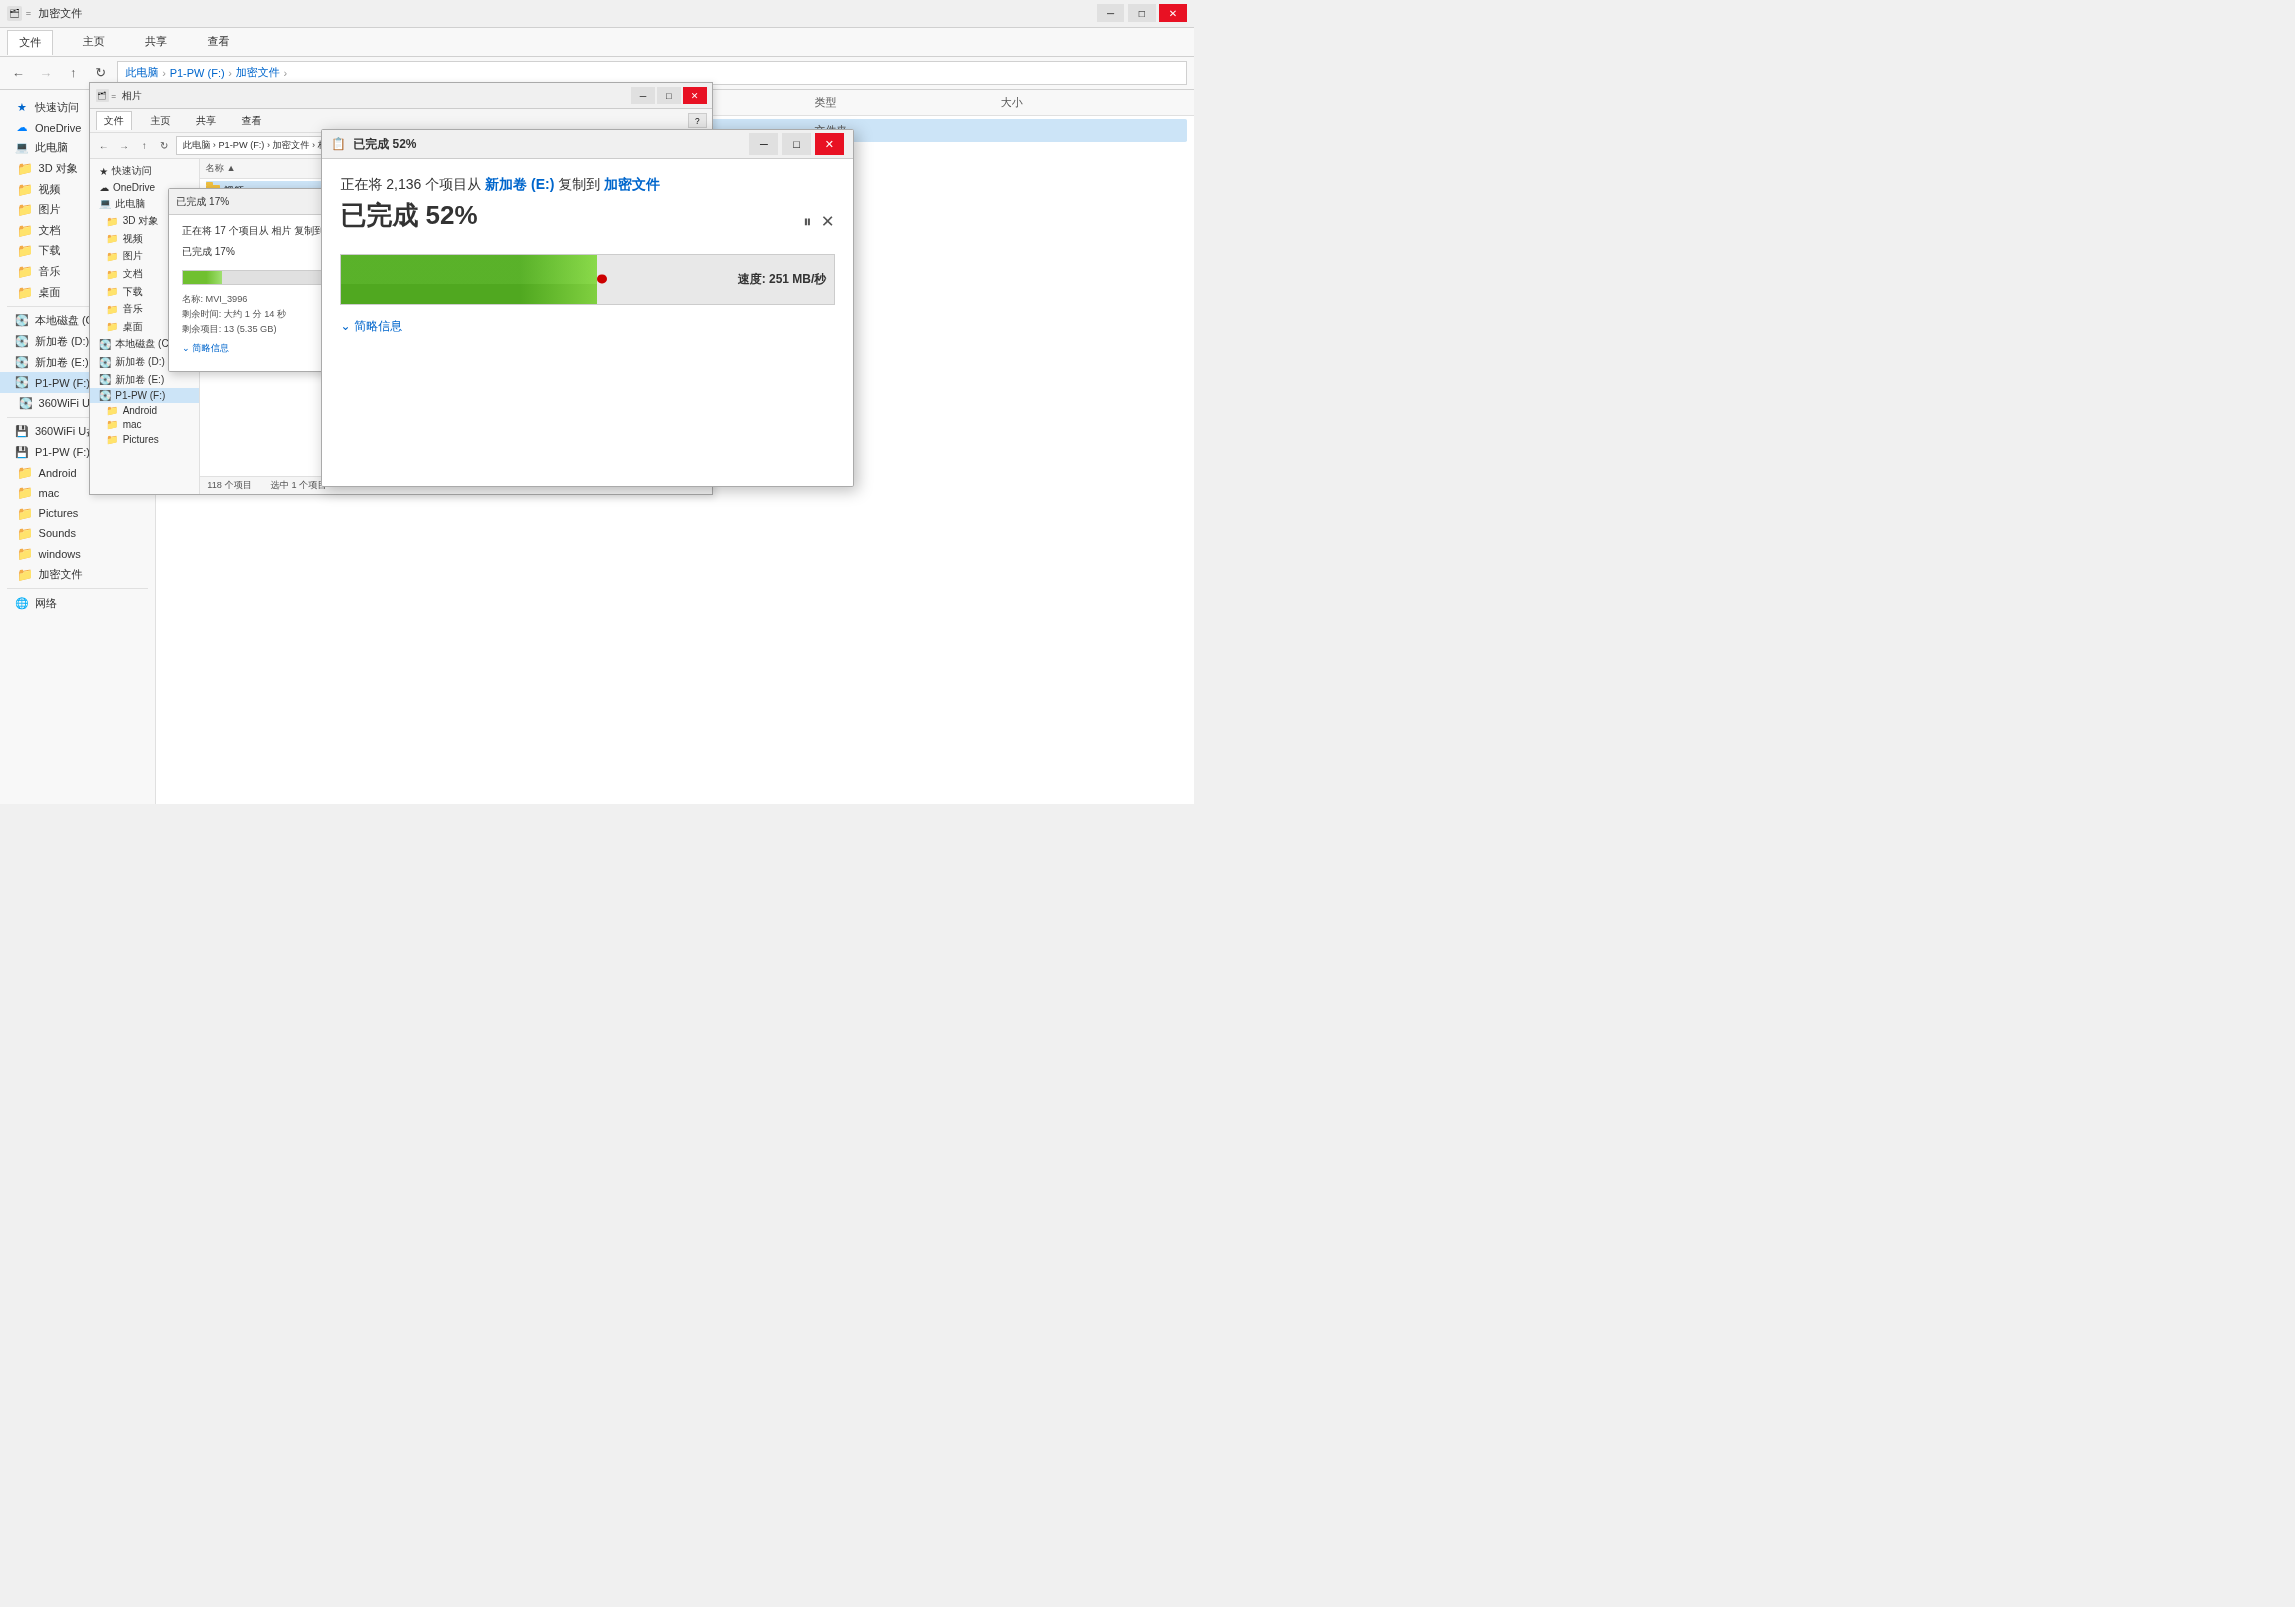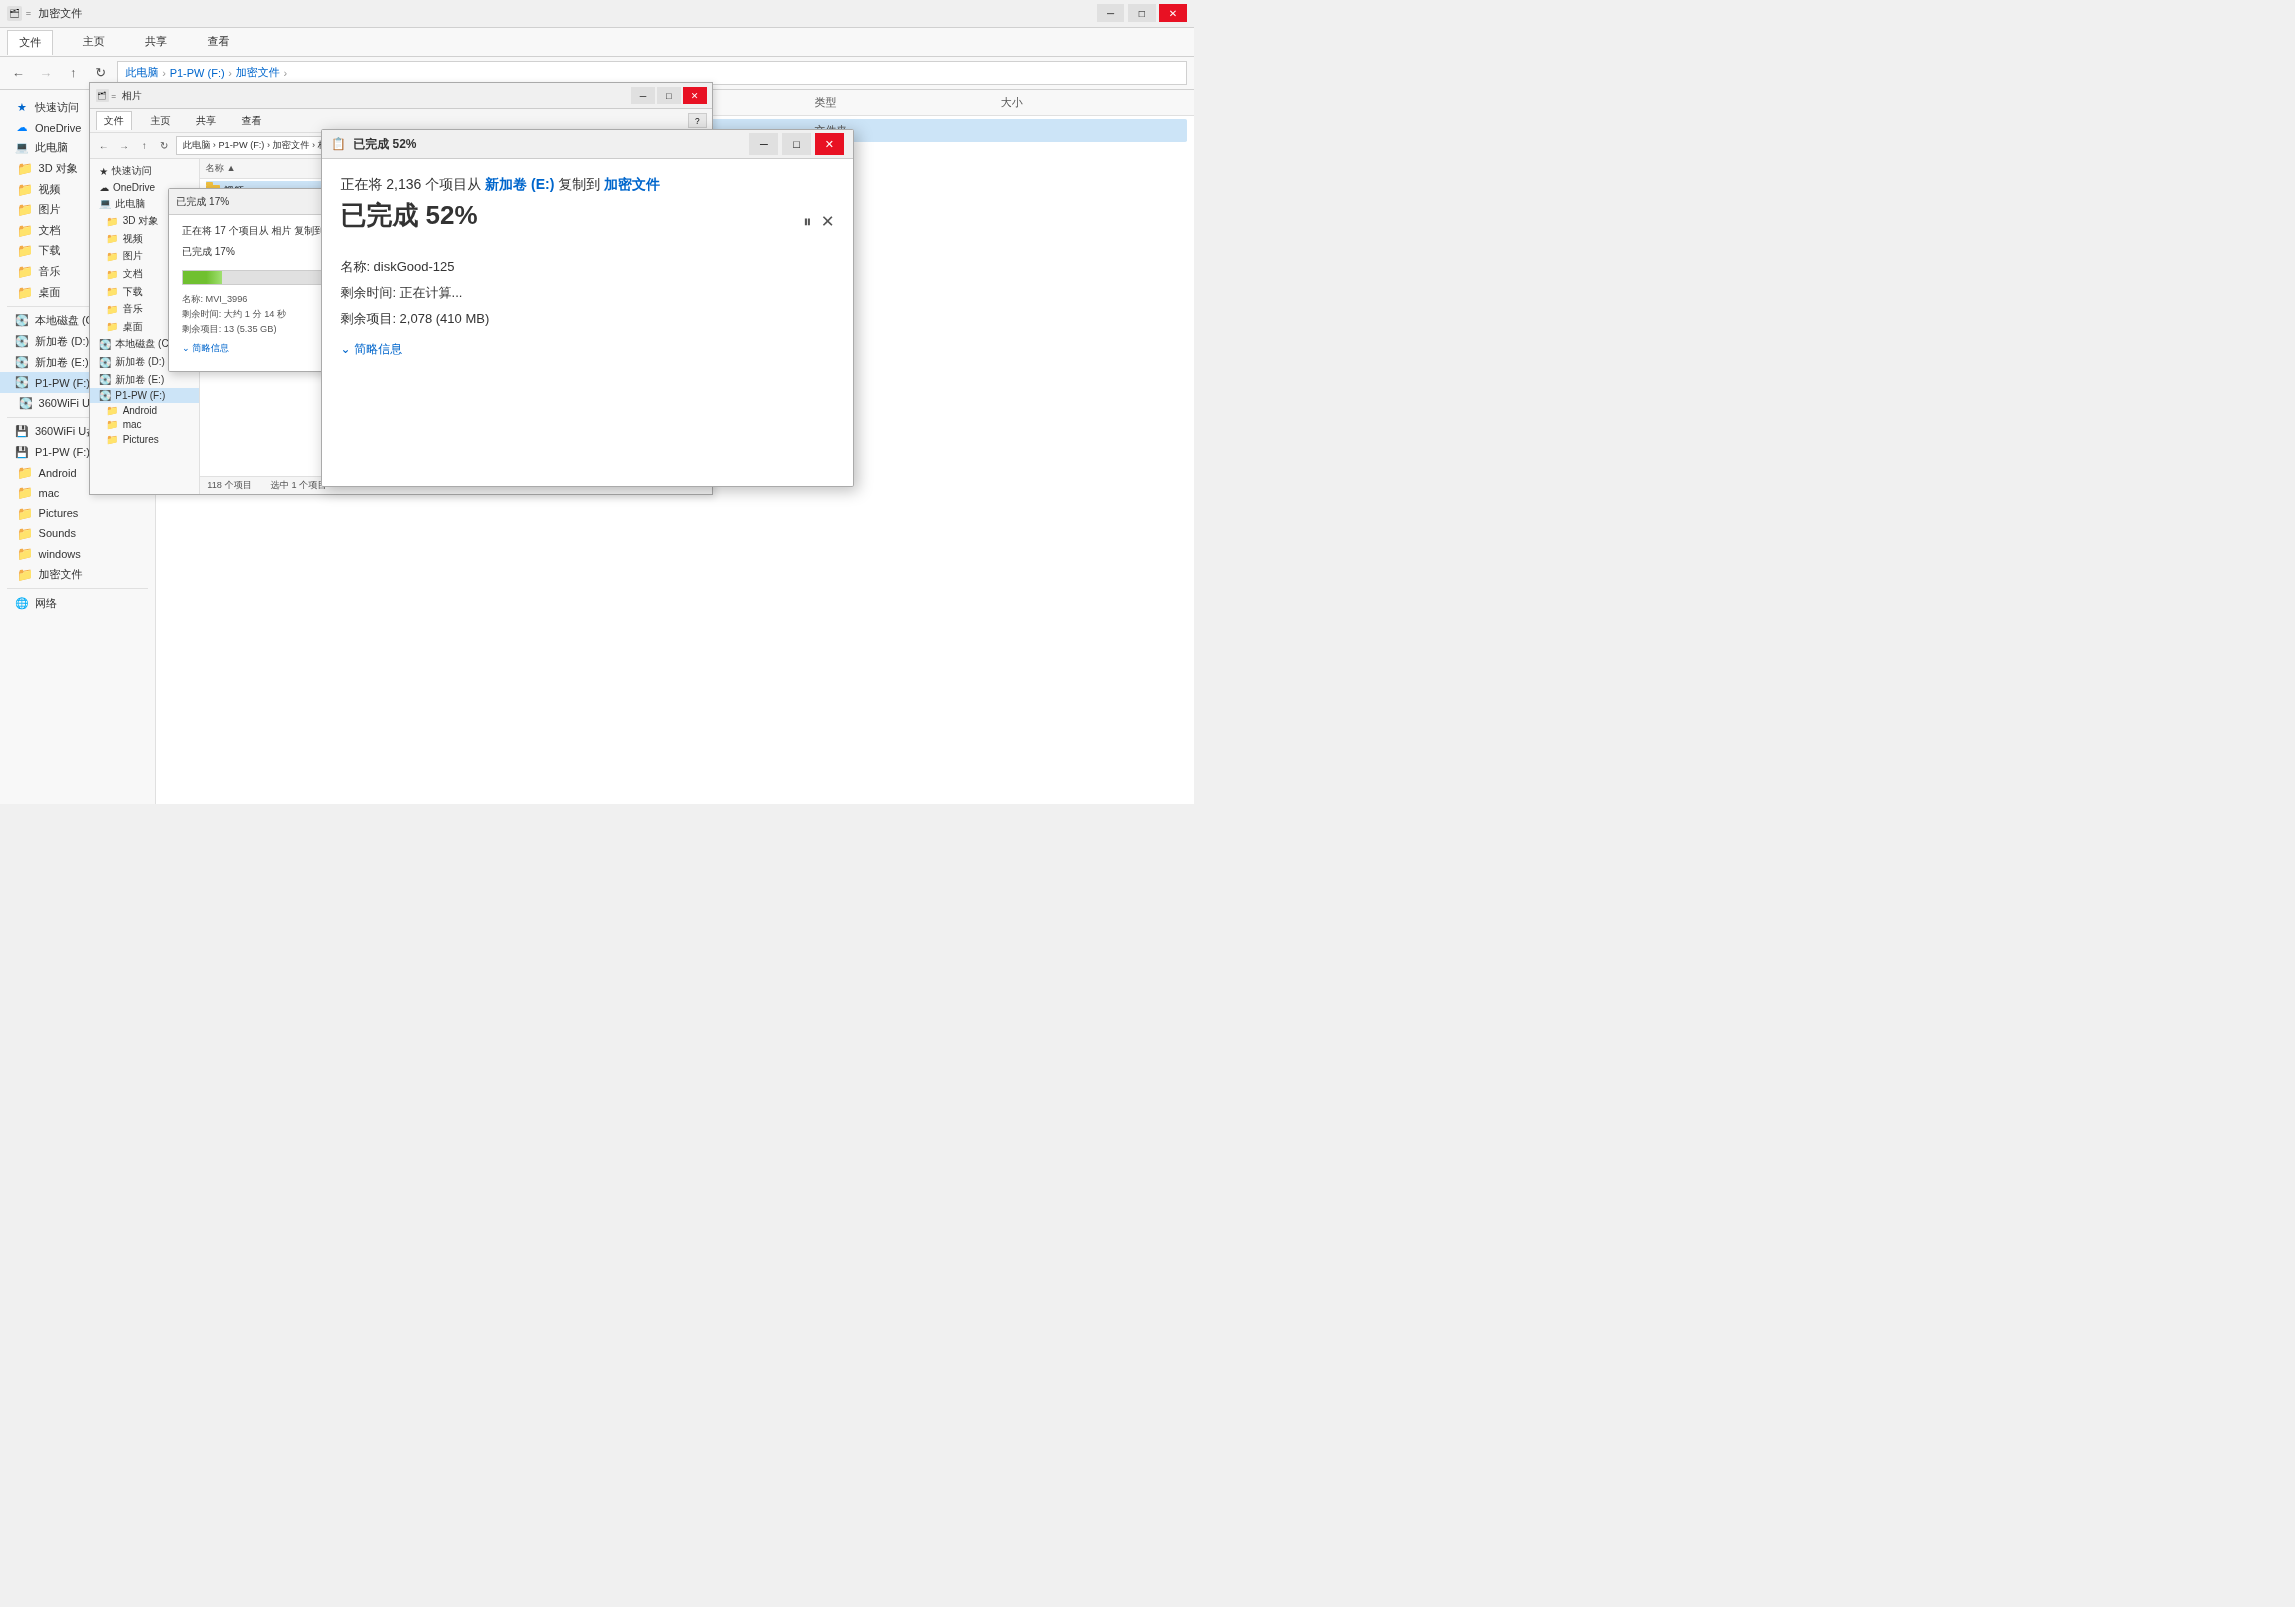--- a/index.html
+++ b/index.html
@@ -884,24 +884,27 @@
       <span>复制到</span>
       <span class="highlight">加密文件</span>
     </div>
     <div style="display:flex;align-items:center;justify-content:space-between;margin-bottom:9.2px;">
       <span class="dlg52-percent">已完成 52%</span>
       <div class="dlg52-controls" style="margin-bottom:0;">
         <span class="dlg52-ctrl-btn">⏸</span>
         <span class="dlg52-ctrl-btn">✕</span>
       </div>
     </div>
-    <div class="dlg52-info">
-      <div>名称: diskGood-125</div>
-      <div>剩余时间: 正在计算...</div>
-      <div>剩余项目: 2,078 (410 MB)</div>
+    <div class="dlg52-progress-container">
+      <div class="dlg52-progress-bar">
+        <div class="dlg52-progress-fill"></div>
+        <div class="dlg52-progress-stripe"></div>
+        <div class="dlg52-dot"></div>
+        <span class="dlg52-speed">速度: 251 MB/秒</span>
+      </div>
     </div>
     <div class="dlg52-detail">
       <span>⌄</span>
       <span>简略信息</span>
     </div>
   </div>
 </div>
 
 
 </body></html>

